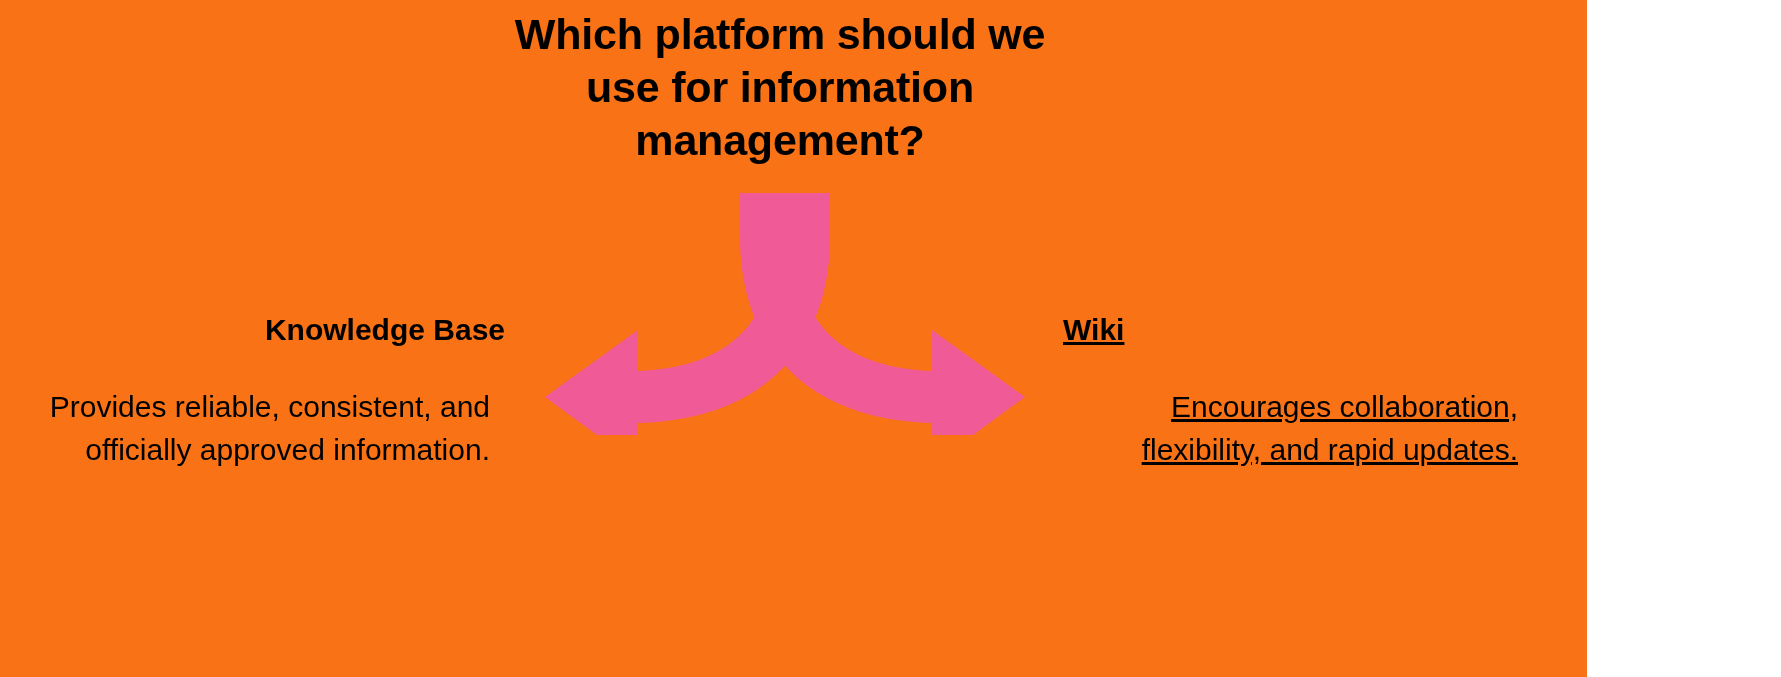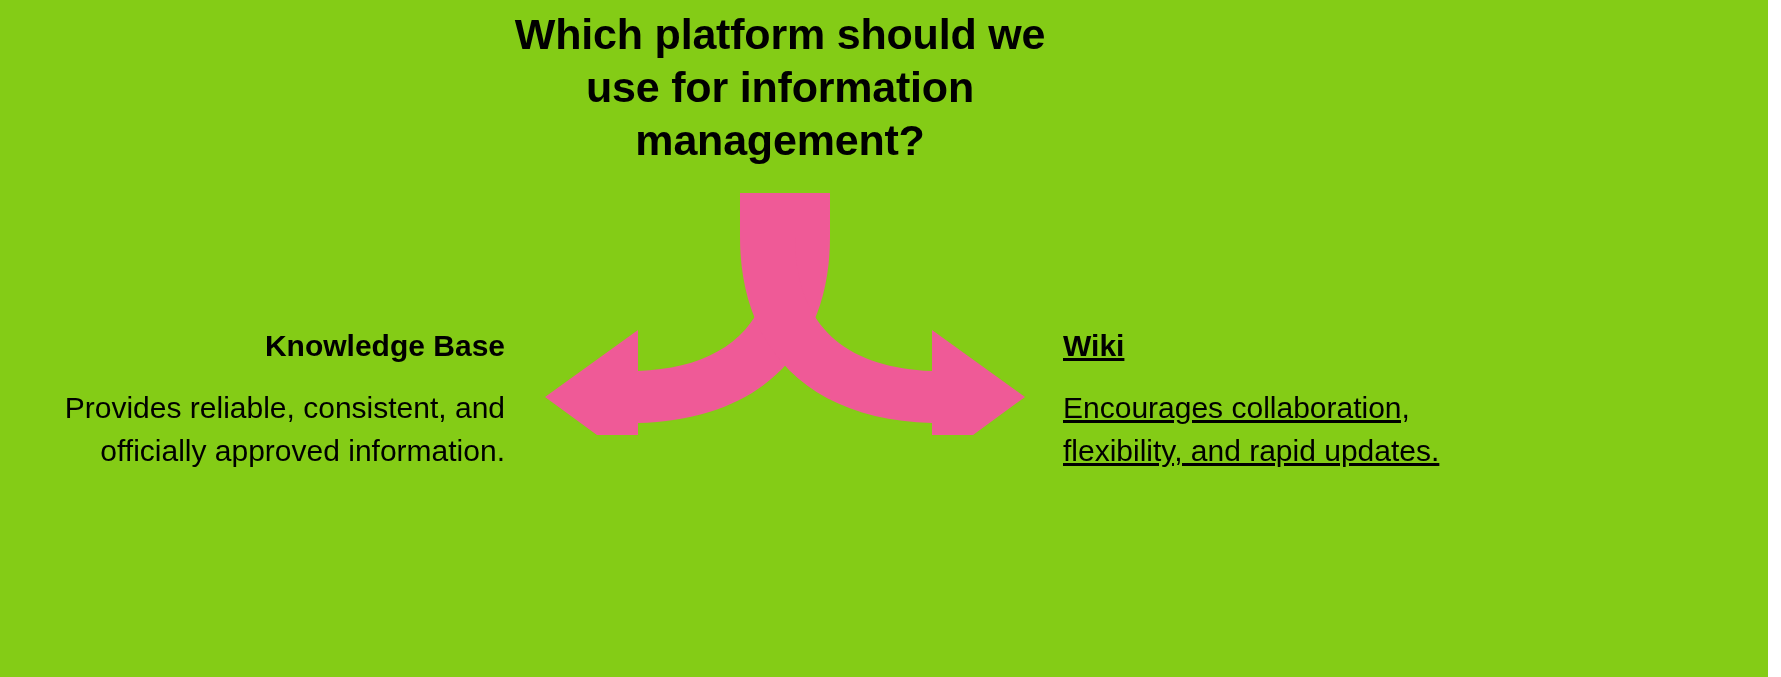--- a/index.html
+++ b/index.html
@@ -10,23 +10,23 @@
   }
   body {
     width: 1781px;
     height: 677px;
     overflow: hidden;
     font-family: "Liberation Sans", sans-serif;
     color: #000000;
   }
   .stage {
     position: relative;
-    width: 1768px;
+    width: 1587px;
     height: 677px;
-    background: #84cc16;
+    background: #f97316;
   }
 
   
   .title {
     position: absolute;
     left: 490px;
     top: 8px;
     width: 580px;
     text-align: center;
     font-size: 43px;
@@ -47,49 +47,50 @@
   }
   .arrow-graphic svg {
     display: block;
     width: 100%;
     height: 100%;
   }
 
   
   .branch {
     position: absolute;
-    top: 328px;
+    top: 312px;
     width: 470px;
   }
   .branch-left {
     left: 35px;
     text-align: right;
   }
   .branch-right {
     left: 1063px;
     text-align: left;
     text-decoration: underline;
   }
   .branch-label {
     font-size: 30px;
     font-weight: bold;
     line-height: 1.2;
     color: #000000;
     margin: 0;
   }
   .branch-desc {
-    margin: 0;
+    margin: 15px;
     padding-top: 23px;
     font-size: 30px;
     font-weight: normal;
     line-height: 1.42;
     color: #000000;
   }
   .branch-right .branch-desc {
     max-width: 465px;
+    text-align: right;
   }
   .branch-left .branch-desc {
     max-width: 470px;
     margin-left: auto;
   }
 </style>
 </head>
 <body>
 
 <div class="stage">

